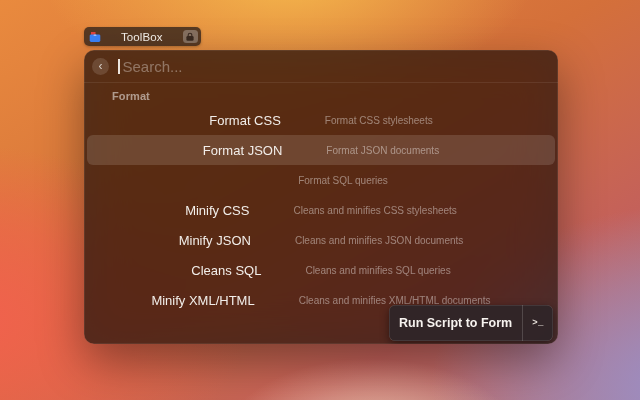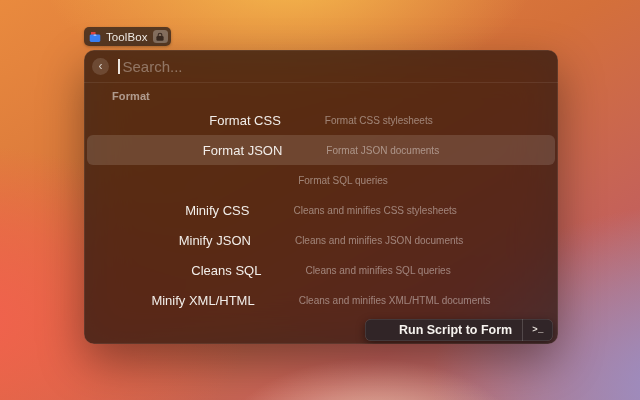--- a/index.html
+++ b/index.html
@@ -11,21 +11,21 @@
       radial-gradient(55% 42% at 45% -6%, rgba(246,187,77,0.95), rgba(246,187,77,0) 70%),
       radial-gradient(34% 32% at 58% 112%, rgba(243,211,186,0.95), rgba(243,211,186,0) 70%),
       radial-gradient(55% 62% at 107% 96%, #9b8ec6 0%, rgba(155,142,198,0.45) 42%, rgba(155,142,198,0) 72%),
       radial-gradient(62% 58% at -8% 80%, #f3604f 0%, rgba(243,96,79,0.55) 42%, rgba(243,96,79,0) 76%),
       linear-gradient(150deg, #e98a3e 0%, #d4703a 45%, #c4615a 75%, #b07a85 100%);
   }
 
   
   .menubar-pill {
     position:absolute; left:84px; top:27px; height:19px;
-    display:inline-flex; align-items:center; gap:5px;
+    display:inline-flex; align-items:center; gap:20px;
     padding:0 3px 0 5px;
     background:rgba(62,42,29,0.85);
     border-radius:5px;
     box-shadow:0 1px 3px rgba(0,0,0,0.25);
   }
   .menubar-pill .app-label { font-size:11.5px; font-weight:500; color:#f5f0ea; letter-spacing:0.1px; }
   .lock-badge {
     width:15px; height:13px; border-radius:3.5px;
     background:rgba(255,255,255,0.28);
     display:flex; align-items:center; justify-content:center;
@@ -70,27 +70,26 @@
     height:30px; margin:0; padding:0 9px; border-radius:6px;
     display:flex; align-items:center; justify-content:center;
     cursor:pointer;
   }
   .list-row.highlighted { background:rgba(255,255,255,0.13); }
   .row-label { font-size:13px; color:#f2eeea; white-space:nowrap; }
   .row-desc  { font-size:10px; color:rgba(255,255,255,0.42); white-space:nowrap; overflow:hidden;padding-left:44px; }
 
   
   .action-button {
-    position:absolute; right:5px; bottom:3px; height:22px;
+    position:absolute; right:5px; bottom:3px; height:36px;
     display:flex; align-items:center;
     background:rgba(47,38,40,0.93);
     border-radius:6px;
     box-shadow:0 3px 10px rgba(0,0,0,0.45), inset 0 0 0 0.5px rgba(255,255,255,0.18);
     cursor:pointer;
-    padding-left:24px;
   }
   .action-button .btn-label {
     padding:0 10px; font-size:12.5px; font-weight:700; color:#f7f3ef; white-space:nowrap;
   }
   .action-button .btn-divider { width:1px; align-self:stretch; background:rgba(255,255,255,0.16); }
   .action-button .terminal-glyph {
     padding:0 9px; font-family:"Liberation Mono", monospace;
     font-size:9px; font-weight:700; color:#e8e2dc; letter-spacing:0.5px;
   }
 </style>

